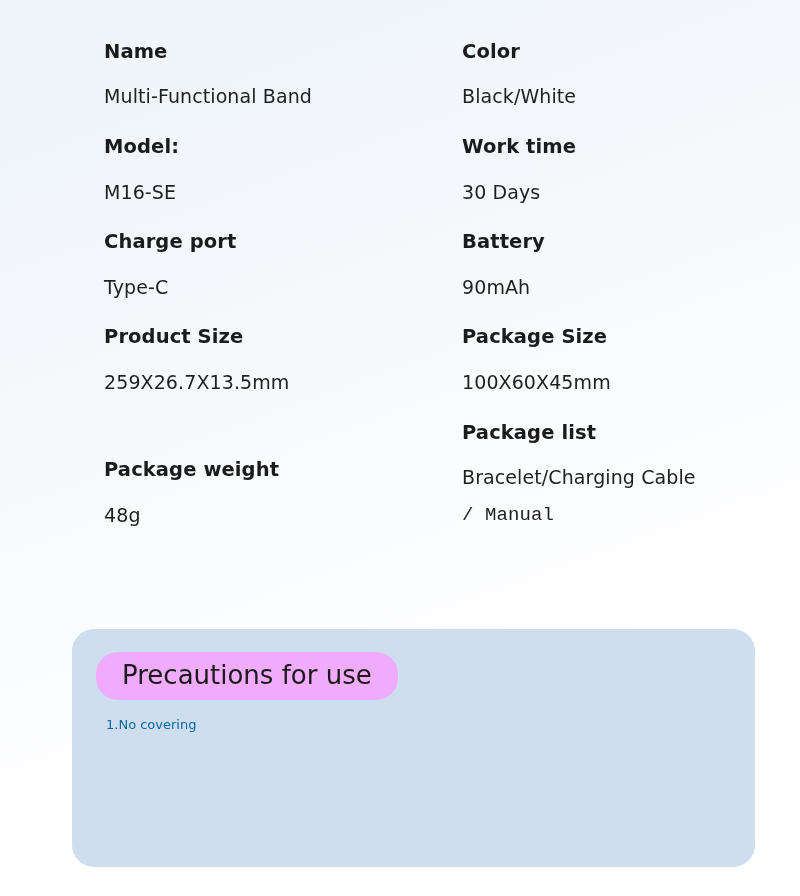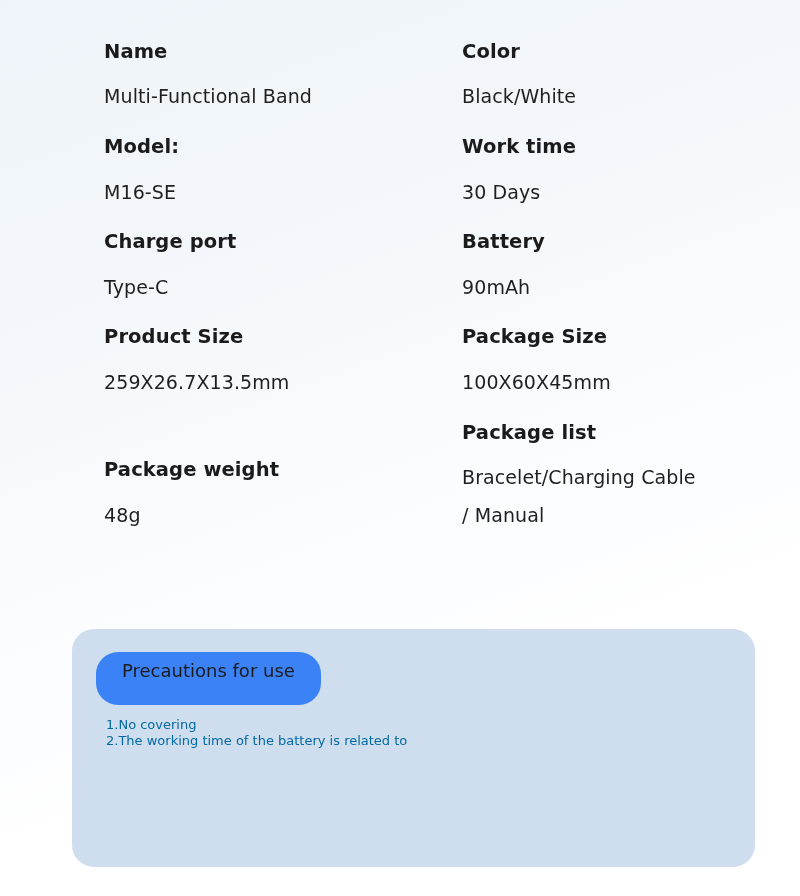--- a/index.html
+++ b/index.html
@@ -57,20 +57,21 @@
   .spec-value {
     font-size: 19px;
     font-weight: normal;
     color: #1f1f1f;
     line-height: 1.25;
     letter-spacing: 0.1px;
   }
   .spec-value .cont {
     display: block;
     margin-top: 14px;
+    font-family: Liberation Mono, monospace;
   }
   .row-gap {
     height: 26px;
   }
   .label-gap {
     height: 22px;
   }
 
   
   .precautions {
@@ -79,24 +80,24 @@
     top: 629px;
     width: 683px;
     height: 238px;
     background: #cfdeee;
     border-radius: 22px;
   }
   .precautions-badge {
     position: absolute;
     left: 24px;
     top: 23px;
-    background: #3b82f6;
+    background: #f0abfc;
     border-radius: 22px;
-    padding: 9px 26px 24px 26px;
-    font-size: 18px;
+    padding: 9px 26px 10px 26px;
+    font-size: 26px;
     color: #1b1b1b;
     line-height: 1.1;
     white-space: nowrap;
   }
   .precautions-body {
     position: absolute;
     left: 34px;
     top: 88px;
     width: 640px;
     font-size: 13px;
@@ -188,17 +189,16 @@
         </div>
       </div>
     </div>
 
   </div>
 
   <div class="precautions">
     <div class="precautions-badge">Precautions for use</div>
     <div class="precautions-body">
       <span class="line l1">1.No covering</span>
-      <span class="line l2">2.The working time of the battery is related to</span>
     </div>
   </div>
 
 </div>
 
 </body></html>

